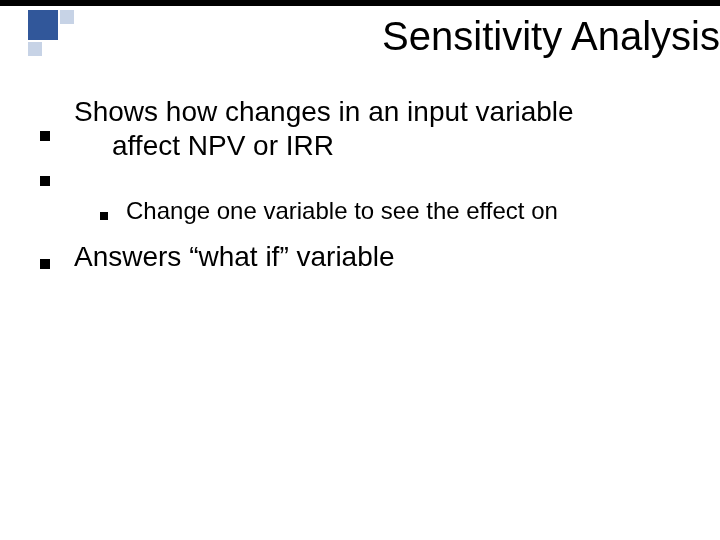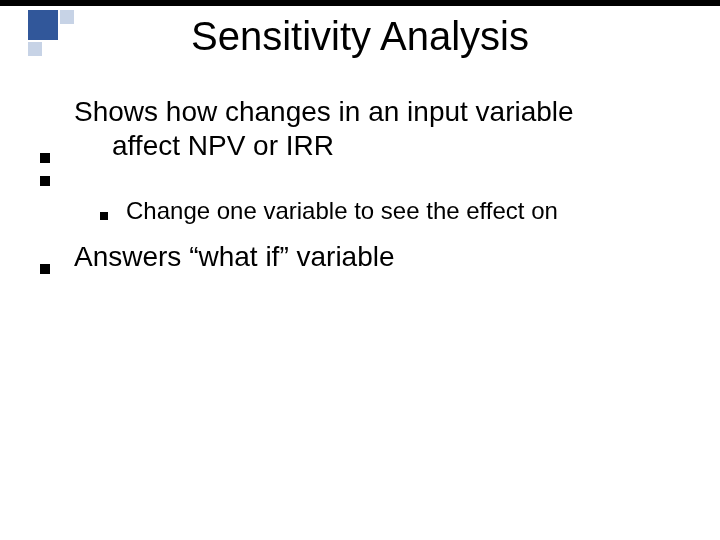--- a/index.html
+++ b/index.html
@@ -52,34 +52,34 @@
     left: 0;
     width: 14px;
     height: 14px;
     background: #c7d3e6;
   }
   .title {
     position: absolute;
     top: 14px;
     left: 0;
     width: 100%;
-    text-align: center;
+    text-align: right;
     font-size: 40px;
     color: #000000;
     font-weight: normal;
   }
   .content {
     position: absolute;
     top: 95px;
     left: 40px;
     right: 40px;
   }
   .bullet-l1 {
     display: flex;
-    align-items: flex-end;
+    align-items: center;
     margin-bottom: 0;
   }
   .bullet-l1 .marker {
     width: 10px;
     height: 10px;
     background: #000000;
     margin-top: 13px;
     margin-right: 24px;
     flex-shrink: 0;
   }

